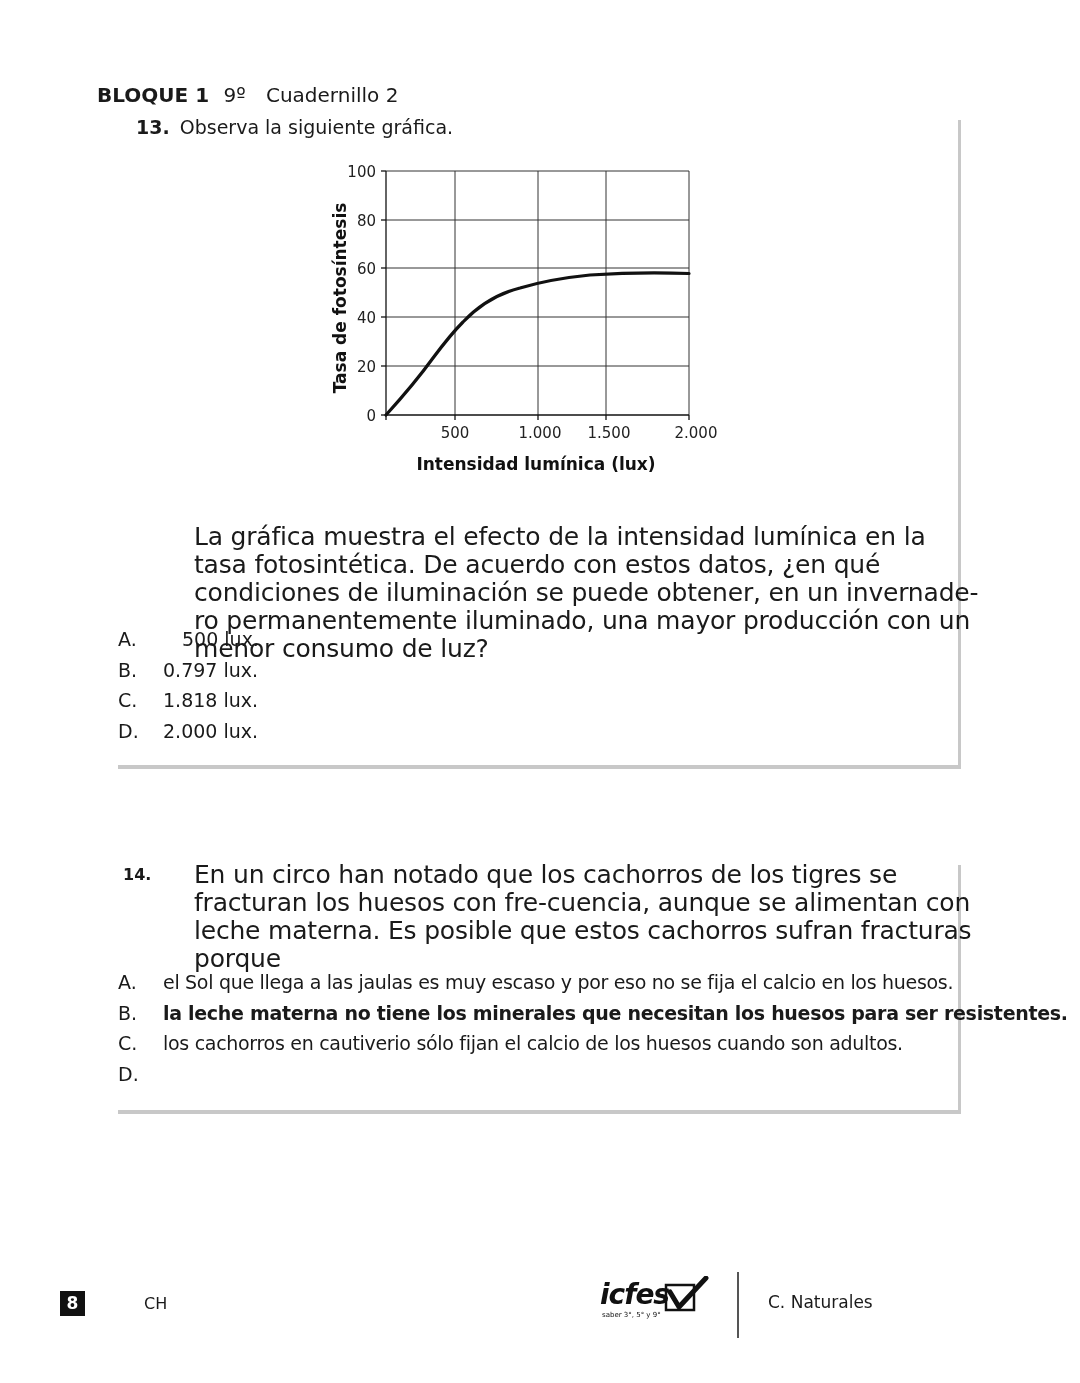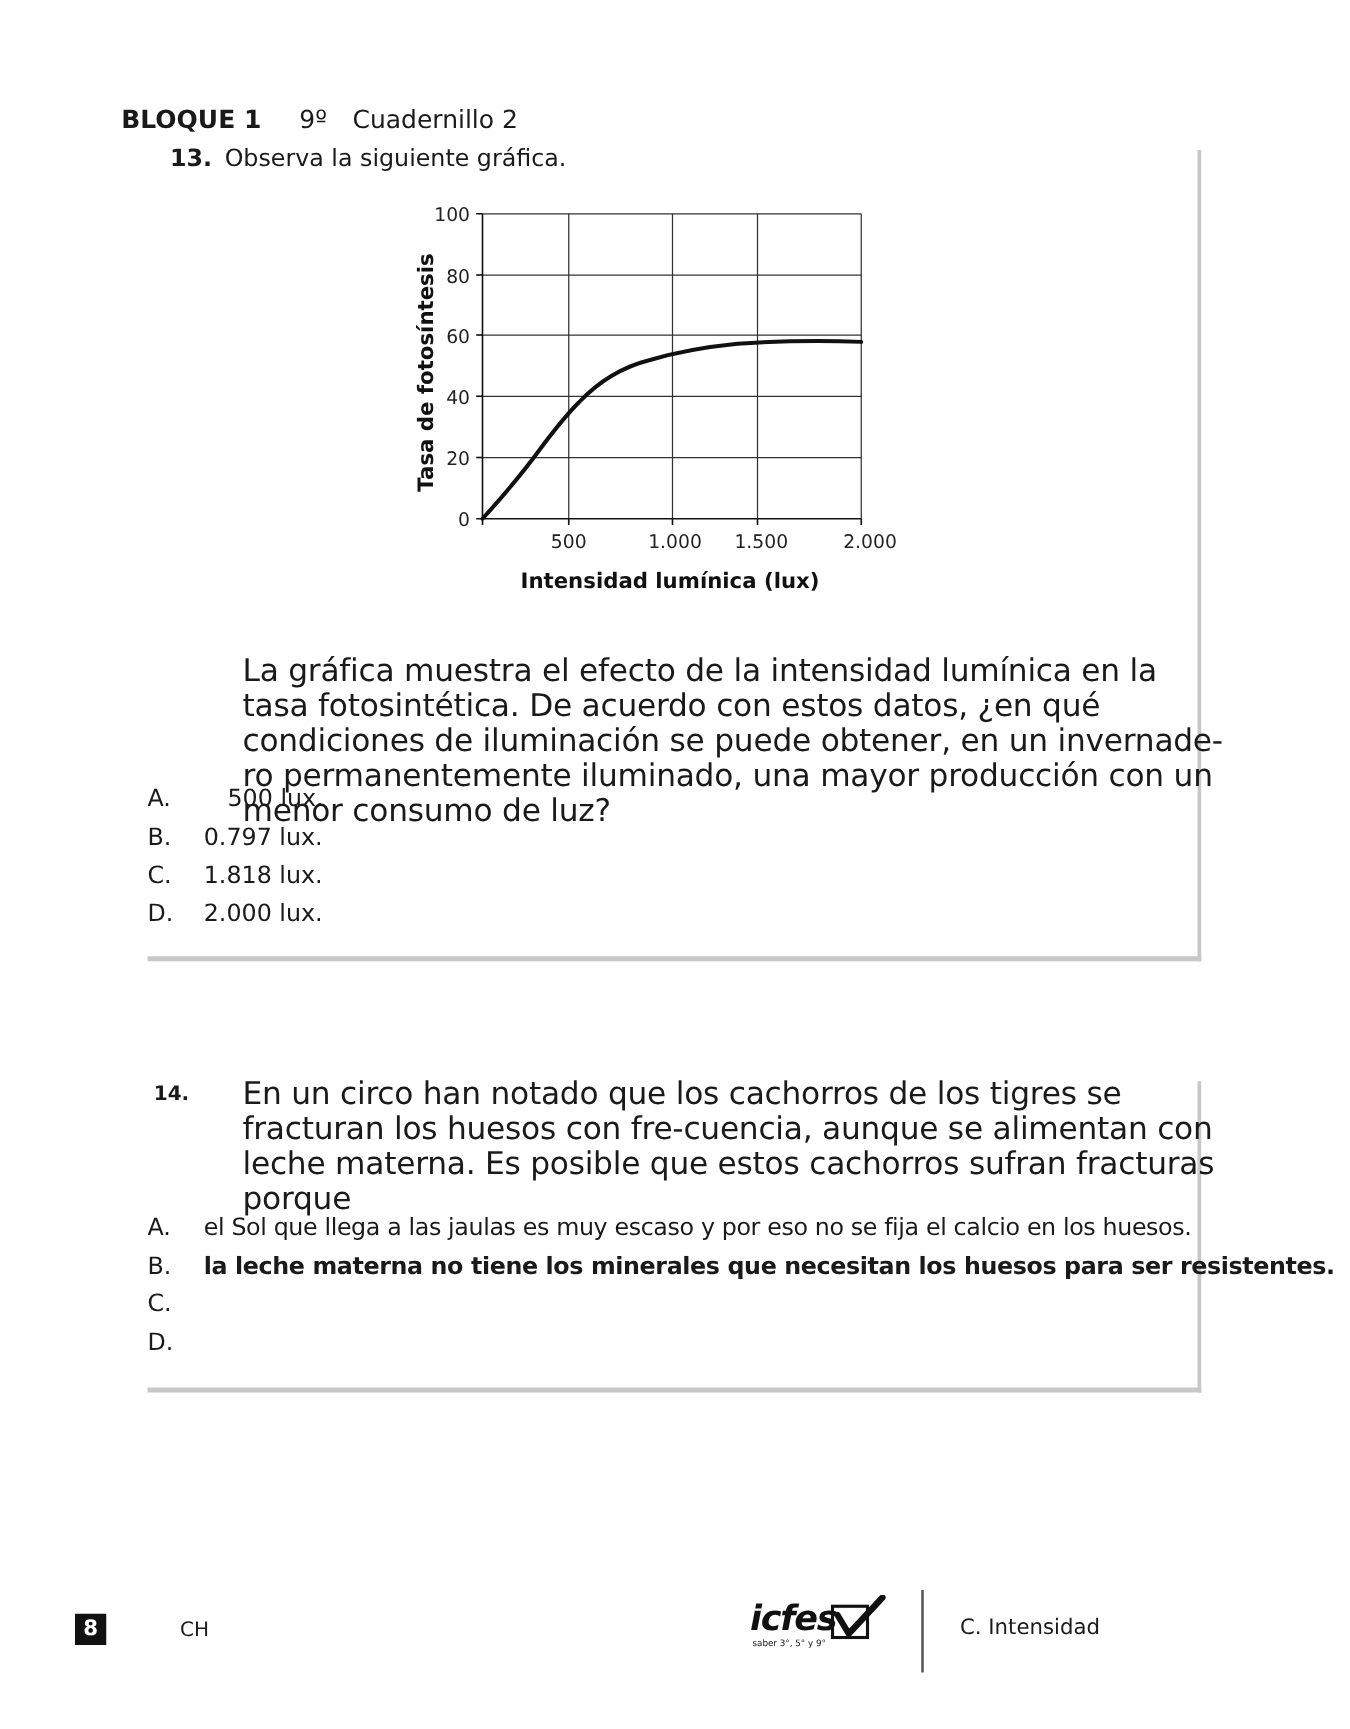--- a/index.html
+++ b/index.html
@@ -1,20 +1,20 @@
 <!DOCTYPE html>
 <html><head>
 <meta charset="utf-8">
 <style>
   html, body { margin:0; padding:0; background:#ffffff; }
   body { width:1080px; height:1383px; position:relative; font-family:"DejaVu Sans", sans-serif; color:#1a1a1a; overflow:hidden; }
   .abs { position:absolute; }
   .header { left:97px; top:83px; font-size:20px; white-space:nowrap; }
   .header .bloque { font-weight:bold; }
-  .header .grade { margin-left:24px; }
+  .header .grade { margin-left:8px; }
   .header .cuad { margin-left:14px; }
   .qbox { position:absolute; border-right:3px solid #c8c8c8; border-bottom:4px solid #c8c8c8; }
   .qnum { font-weight:bold; }
   .qtitle { font-size:19px; white-space:nowrap; }
   .para { font-size:25px; line-height:28px; width:790px; letter-spacing:-0.2px;margin-left:32px; }
   .opts { font-size:19px; line-height:30.5px; }
   .opt { display:flex; white-space:nowrap; }
   .opt .letter { width:45px; }
   .chart svg text { font-family:"DejaVu Sans", sans-serif; }
   .footer-page { left:60px; top:1291px; width:25px; height:25px; background:#111; color:#fff; font-weight:bold; font-size:17px; text-align:center; line-height:25px; }
@@ -125,32 +125,33 @@
   <div class="opt">
     <span class="letter">A.</span>
     <span style="letter-spacing:-0.3px;">el Sol que llega a las jaulas es muy escaso y por eso no se fija el calcio en los huesos.</span>
   </div>
   <div class="opt">
     <span class="letter">B.</span>
     <span style="letter-spacing:-0.3px;font-weight:bold;">la leche materna no tiene los minerales que necesitan los huesos para ser resistentes.</span>
   </div>
   <div class="opt">
     <span class="letter">C.</span>
+    <span style="letter-spacing:-0.3px;">los cachorros en cautiverio sólo fijan el calcio de los huesos cuando son adultos.</span>
   </div>
   <div class="opt">
     <span class="letter">D.</span>
   </div>
 </div>
 
 <div class="abs footer-page">8</div>
 <div class="abs footer-ch">CH</div>
 
 <div class="abs logo">
   <svg width="110" height="46" viewBox="0 0 110 46" xmlns="http://www.w3.org/2000/svg">
     <text x="0" y="28" font-family="DejaVu Sans, sans-serif" font-size="28" font-style="italic" font-weight="bold" fill="#111" letter-spacing="-1">icfes</text>
     <rect x="66" y="9" width="28" height="25" fill="none" stroke="#111" stroke-width="2.5"></rect>
     <path d="M70,16 L79,31 L106,2" fill="none" stroke="#111" stroke-width="5" stroke-linecap="round" stroke-linejoin="round"></path>
     <text x="2" y="41" font-family="DejaVu Sans, sans-serif" font-size="7" fill="#111">saber 3°, 5° y 9°</text>
   </svg>
 </div>
 
 <div class="abs footer-div"></div>
-<div class="abs footer-subject">C. Intensidad</div>
+<div class="abs footer-subject">C. Naturales</div>
 
 </body></html>

